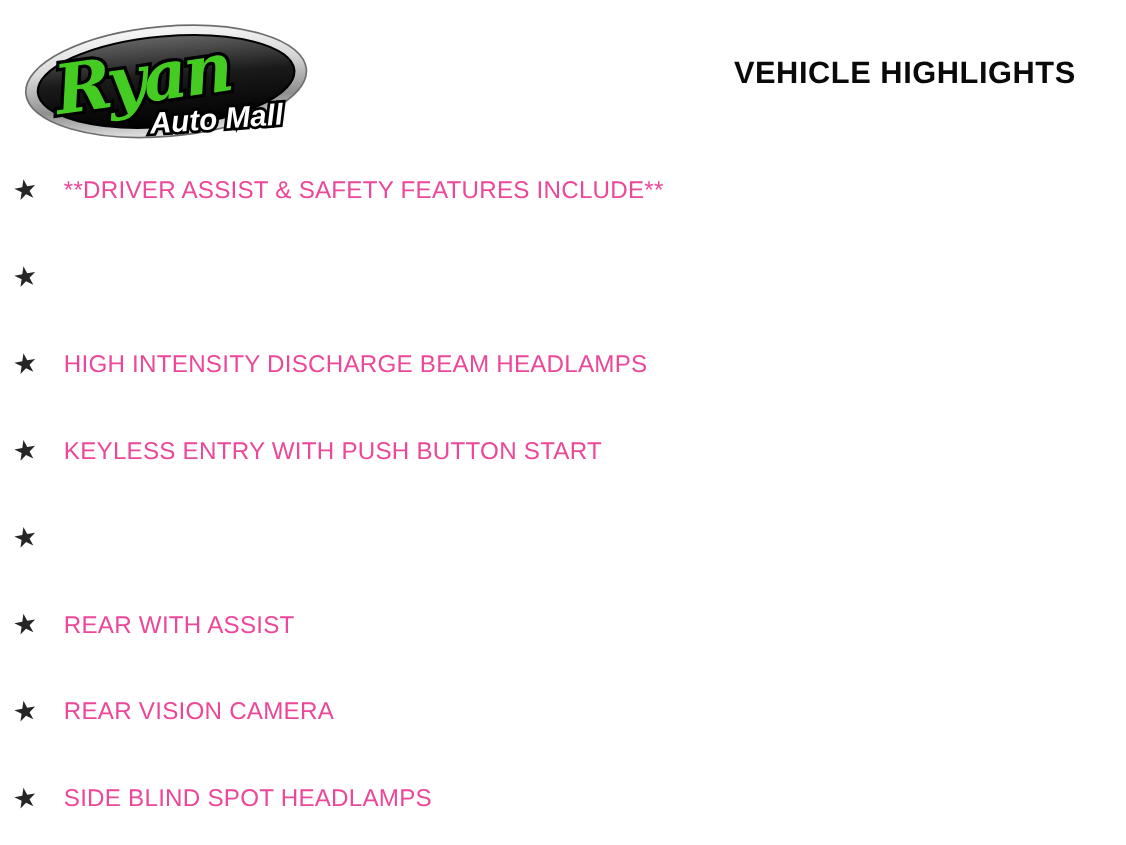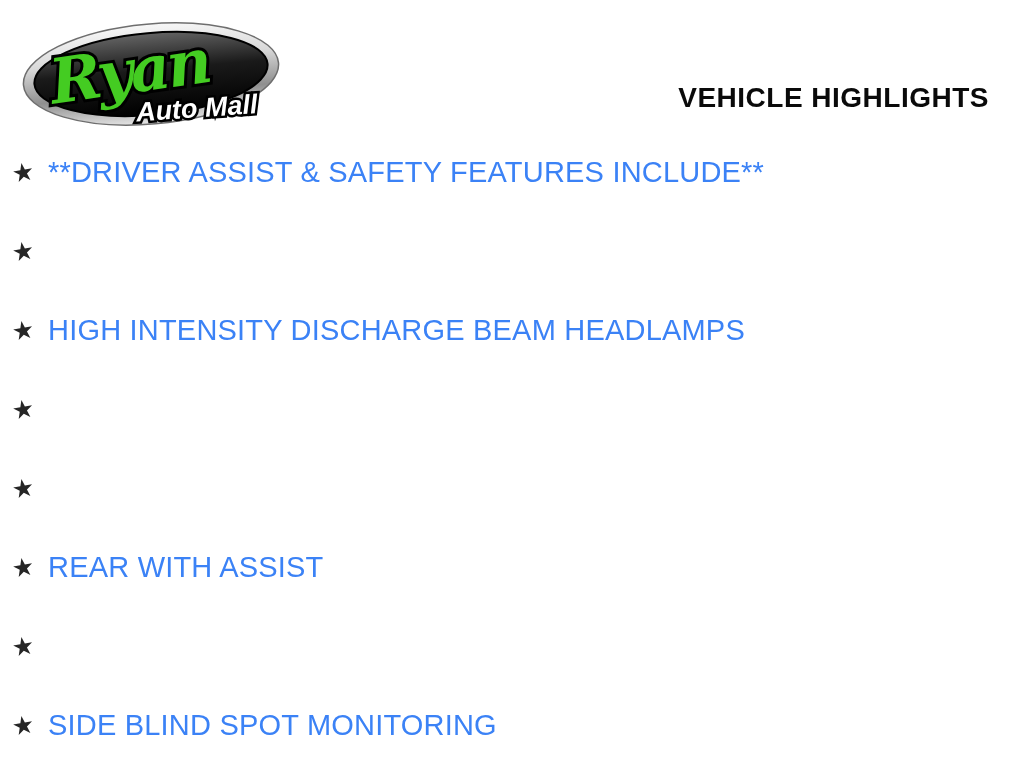--- a/index.html
+++ b/index.html
@@ -18,27 +18,26 @@
   .logo {
     position: absolute;
     left: 10px;
     top: 4px;
     width: 282px;
     height: 124px;
   }
   .page-title {
     position: absolute;
     top: 50px;
-    right: 35px;
+    right: 46px;
     font-size: 28px;
     font-weight: bold;
     color: #0a0a0a;
     letter-spacing: 0.5px;
     white-space: nowrap;
-    margin-top: 32px;
   }
   .features {
     position: absolute;
     left: 8px;
     top: 133px;
     right: 0;
     margin: 0;
     padding: 0;
     list-style: none;
   }
@@ -51,23 +50,23 @@
   .star {
     display: inline-block;
     width: 30px;
     font-size: 25px;
     color: #262626;
     transform: rotate(-10deg);
     text-align: center;
     flex: 0 0 30px;
   }
   .feature-text {
-    margin-left: 10px;
-    font-size: 29px;
-    color: #3b82f6;
+    margin-left: 20px;
+    font-size: 22px;
+    color: #ec4899;
     letter-spacing: 0.2px;
   }
 </style>
 </head>
 <body>
 
 <div class="page">
 
   <svg class="logo" viewBox="0 0 282 124" xmlns="http://www.w3.org/2000/svg">
     <defs>
@@ -100,30 +99,32 @@
     </li>
     <li class="feature">
       <span class="star">★</span>
     </li>
     <li class="feature">
       <span class="star">★</span>
       <span class="feature-text">HIGH INTENSITY DISCHARGE BEAM HEADLAMPS</span>
     </li>
     <li class="feature">
       <span class="star">★</span>
+      <span class="feature-text">KEYLESS ENTRY WITH PUSH BUTTON START</span>
     </li>
     <li class="feature">
       <span class="star">★</span>
     </li>
     <li class="feature">
       <span class="star">★</span>
       <span class="feature-text">REAR WITH ASSIST</span>
     </li>
     <li class="feature">
       <span class="star">★</span>
+      <span class="feature-text">REAR VISION CAMERA</span>
     </li>
     <li class="feature">
       <span class="star">★</span>
-      <span class="feature-text">SIDE BLIND SPOT MONITORING</span>
+      <span class="feature-text">SIDE BLIND SPOT HEADLAMPS</span>
     </li>
   </ul>
 
 </div>
 
 </body></html>

